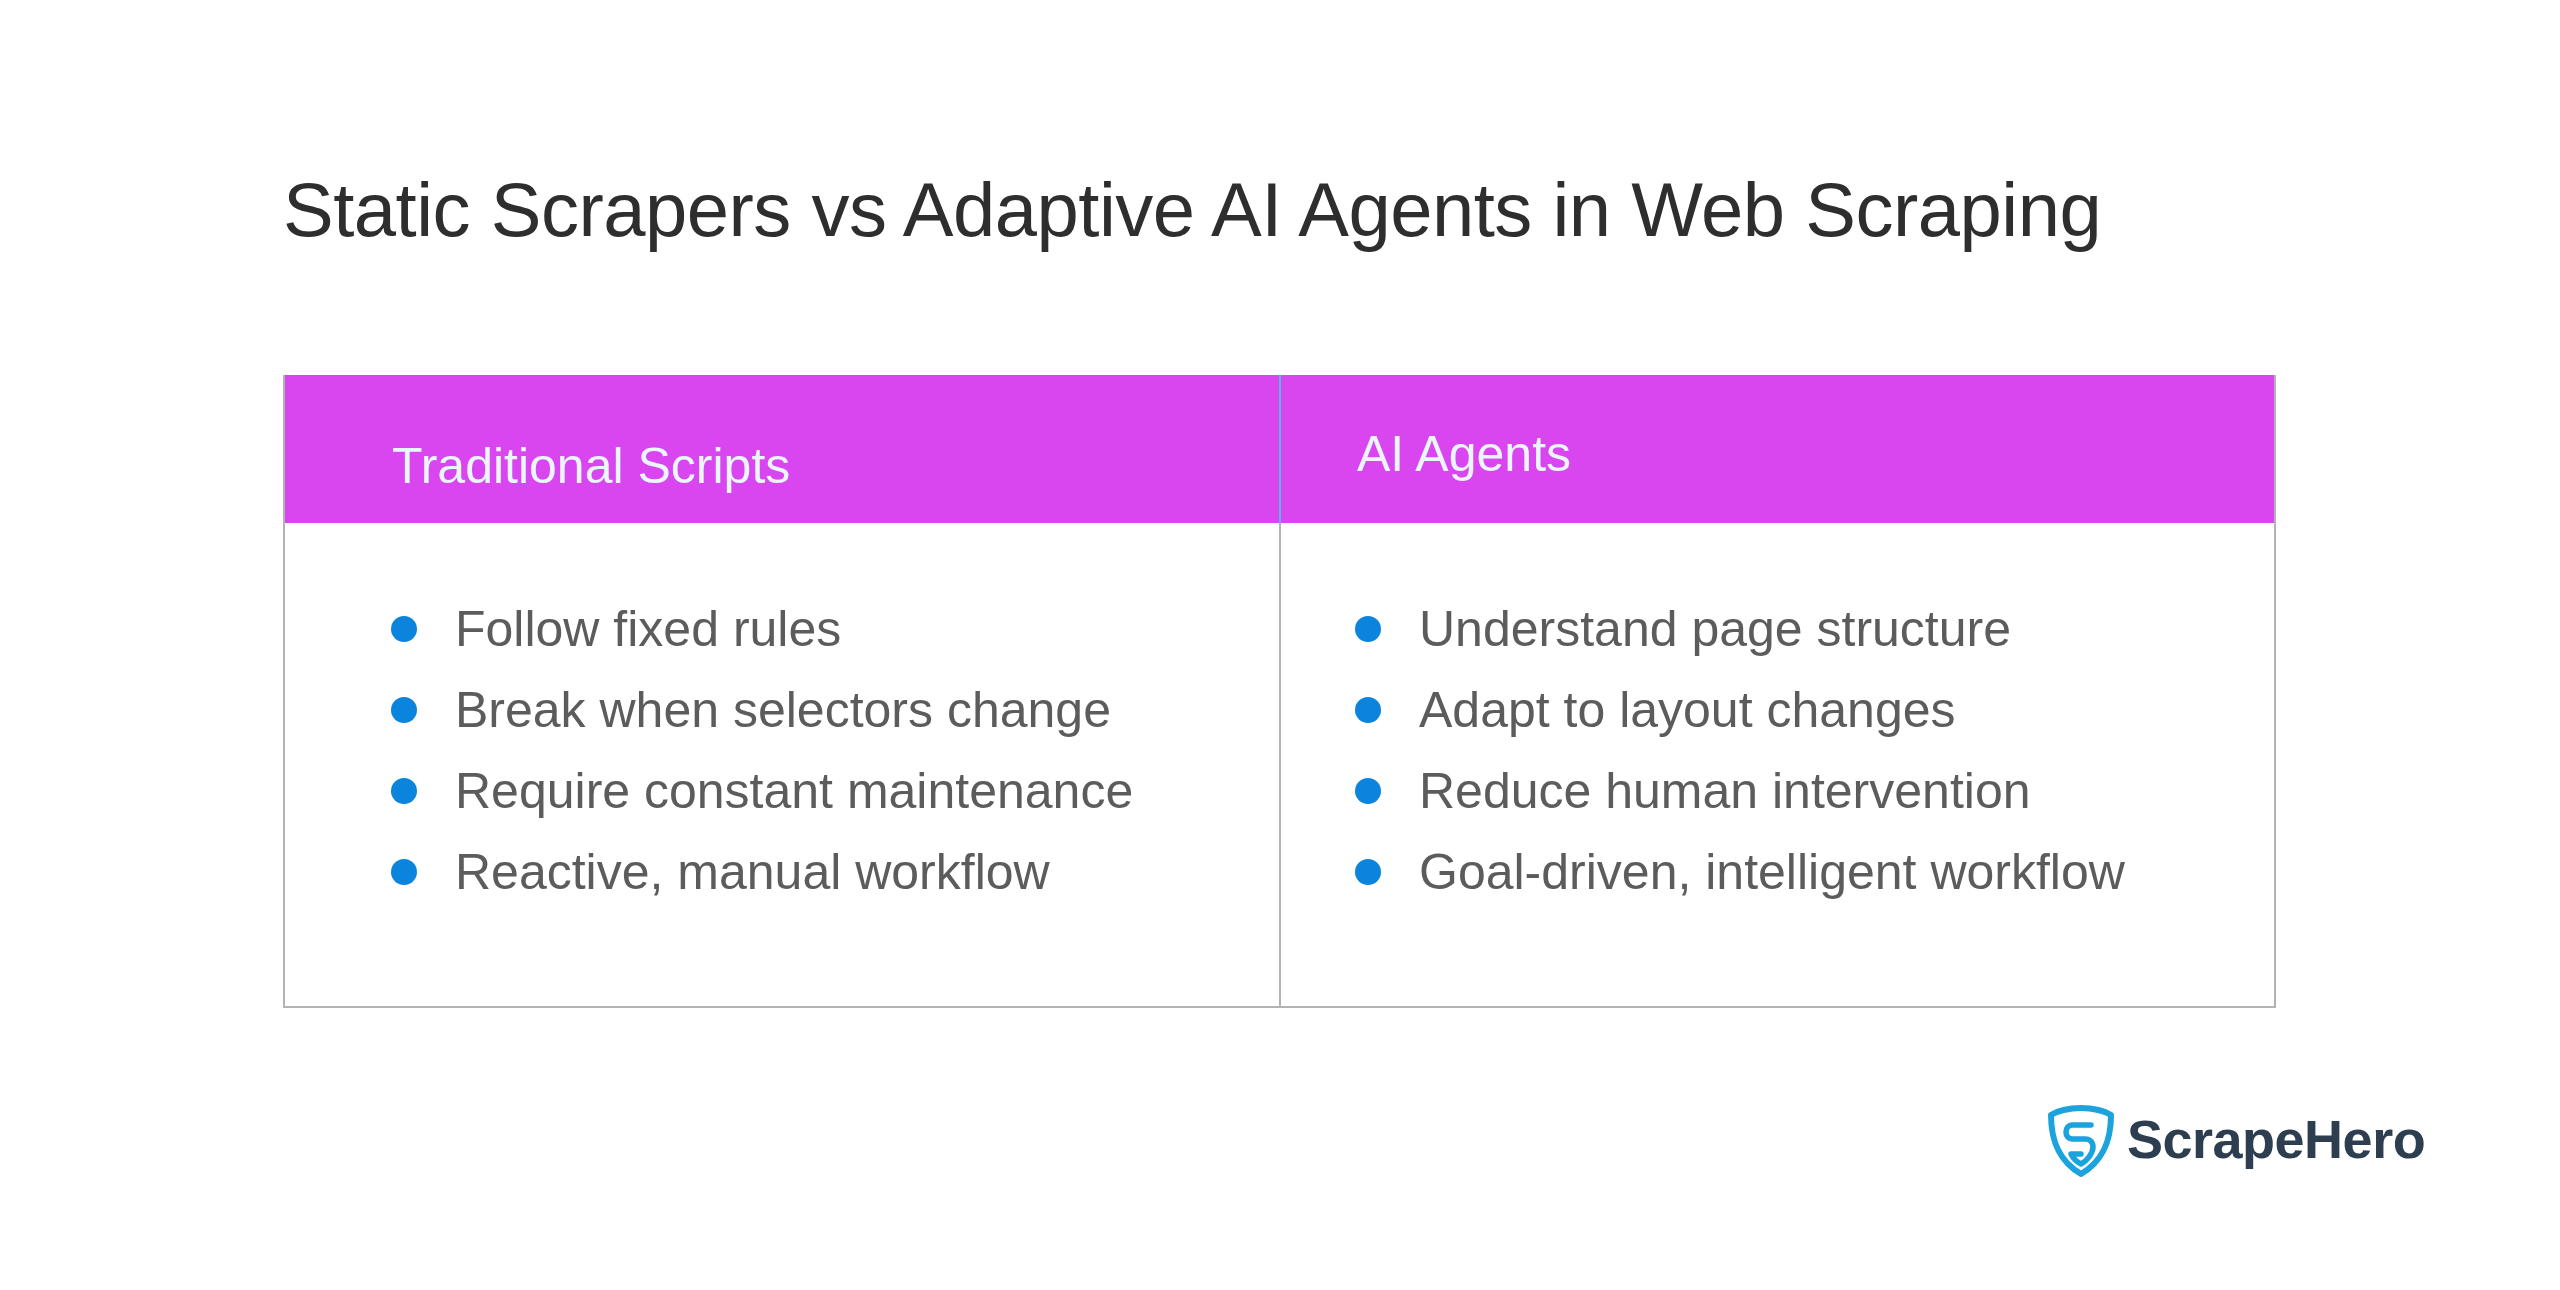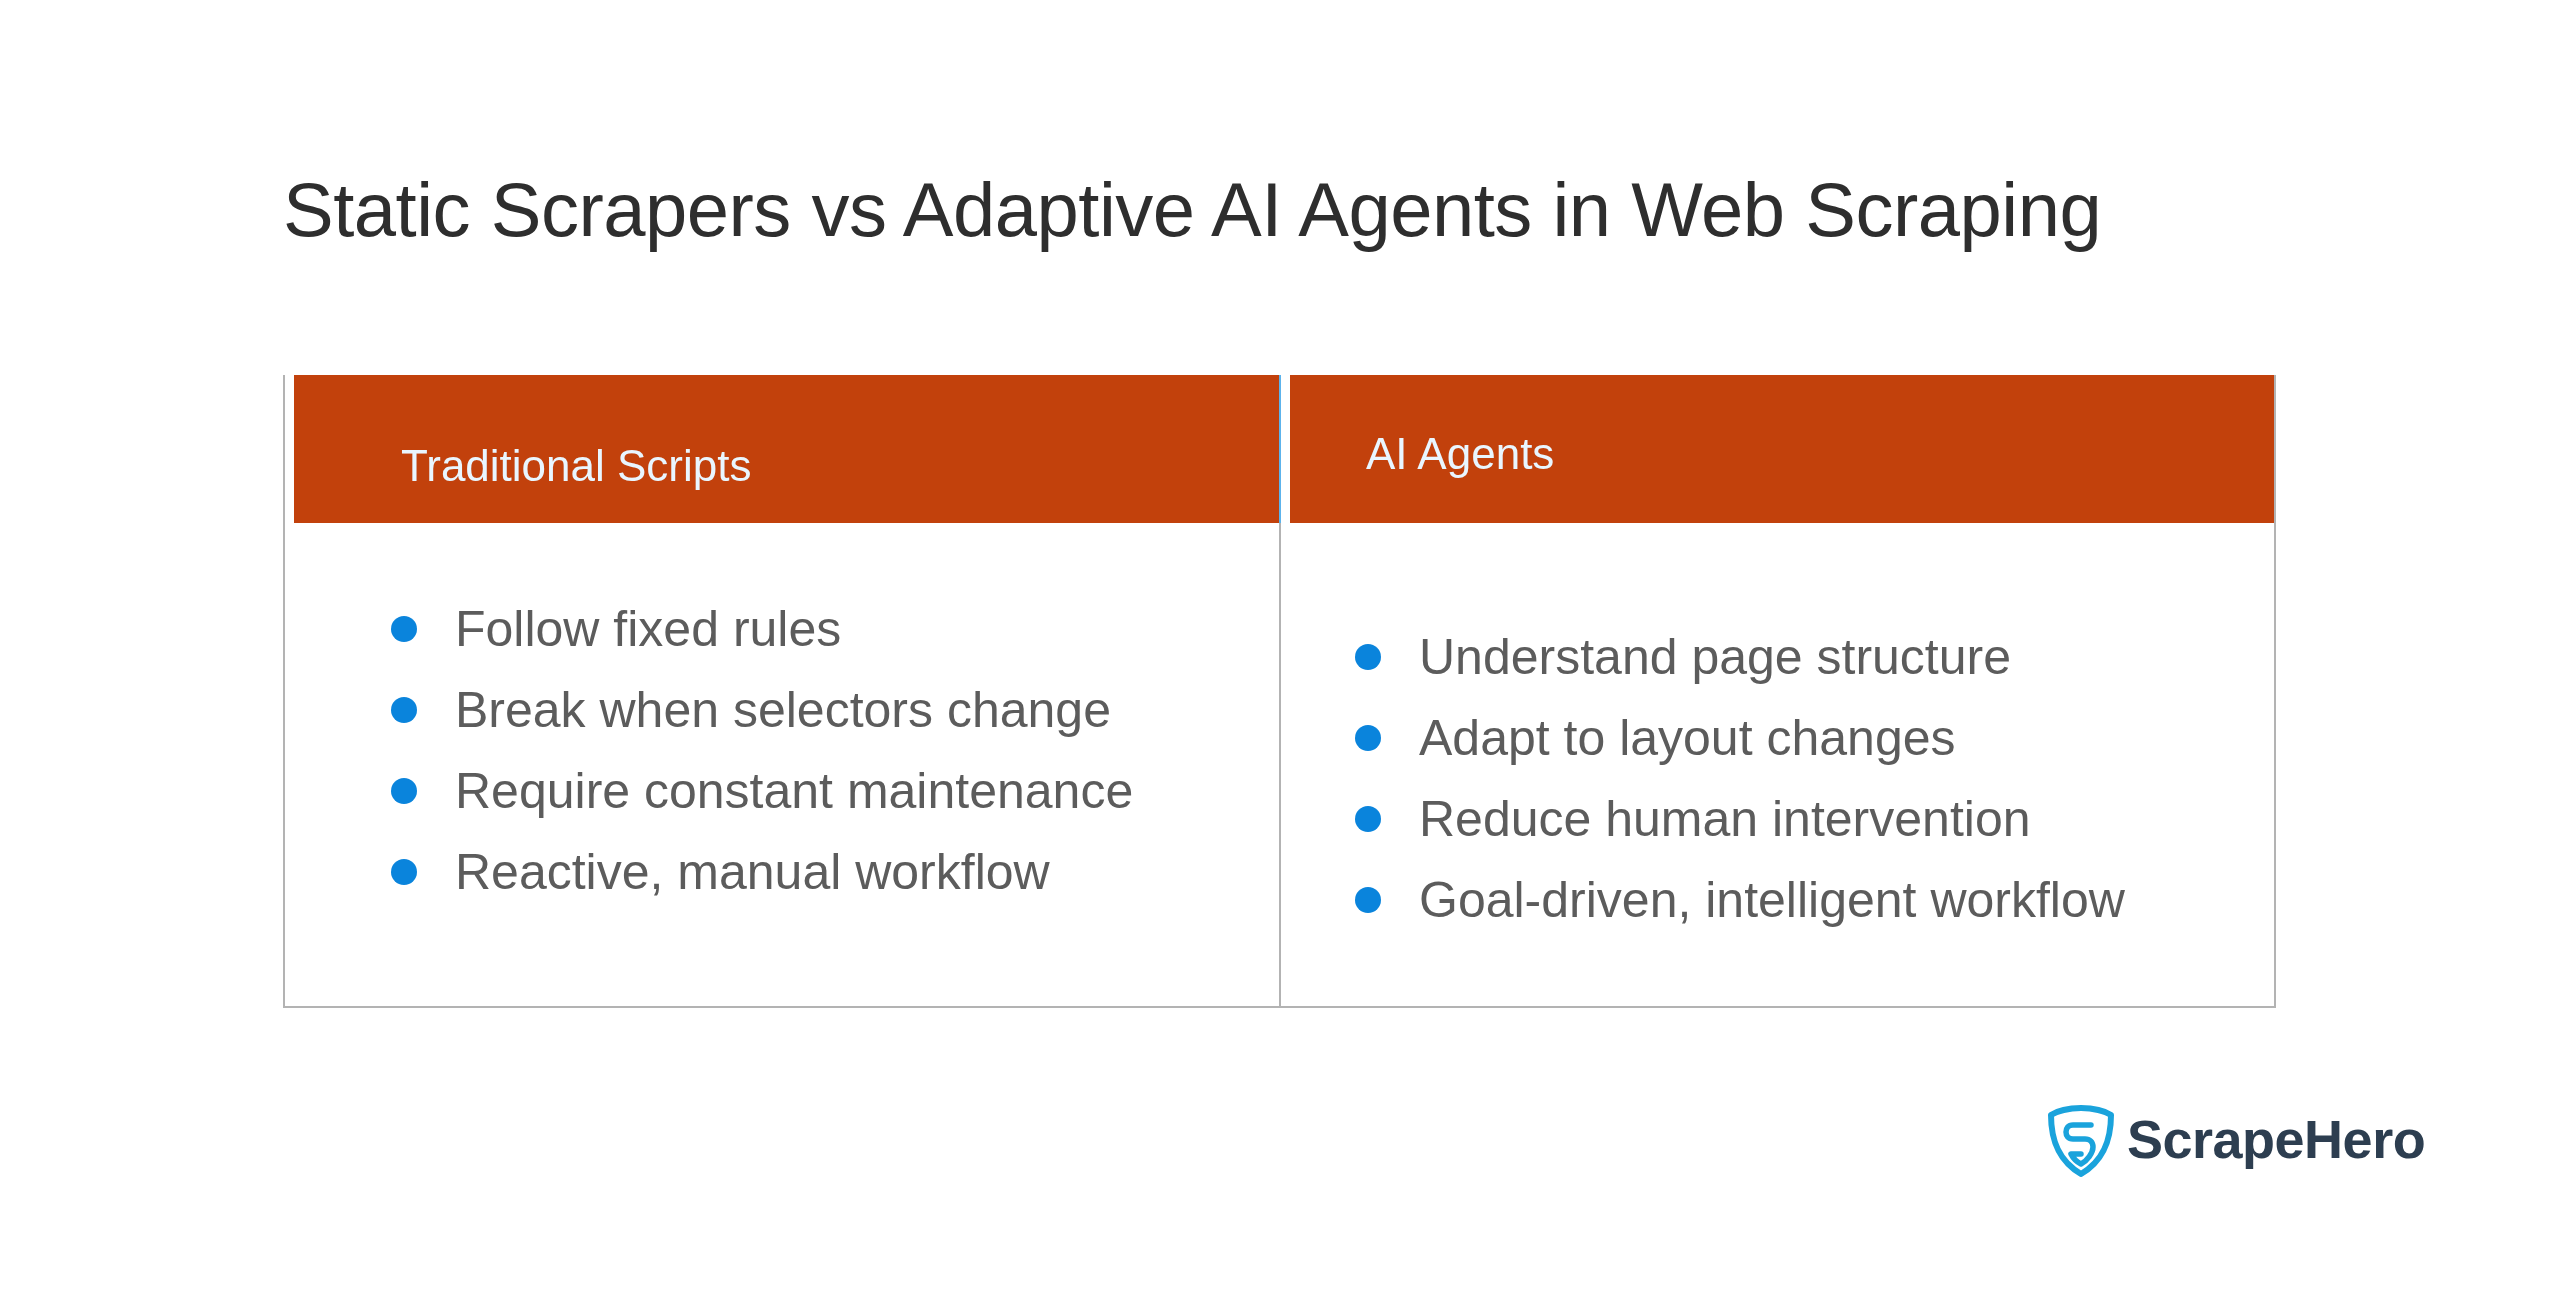--- a/index.html
+++ b/index.html
@@ -11,31 +11,31 @@
     position: absolute; left: 283px; top: 164px; width: 1993px;
     margin: 0; font-weight: normal; font-size: 76px; line-height: 92px;
     color: #2e2e2e; white-space: nowrap; letter-spacing: -0.5px;
   }
   .table {
     position: absolute; left: 283px; top: 375px; width: 1993px; height: 633px;
     box-sizing: border-box; border: 2px solid #b3b3b3; border-top: none;
     display: grid; grid-template-columns: 996px 1fr; grid-template-rows: 148px 1fr;
   }
   .th {
-    background: #c2410c; color: #e9f6ff; position: relative;
-    font-size: 44px; line-height: 58px; white-space: nowrap; margin-left: 9px;
+    background: #d946ef; color: #e9f6ff; position: relative;
+    font-size: 50px; line-height: 58px; white-space: nowrap;
   }
   .th.left { border-right: 2px solid #5cb3ec; }
   .th.left .label { position: absolute; left: 107px; top: 62px; }
   .th.right .label { position: absolute; left: 76px; top: 50px; text-align: center; }
   .td { position: relative; }
   .td.left { border-right: 2px solid #b3b3b3; padding-left: 28px; }
   ul.items { list-style: none; margin: 0; padding: 0; position: absolute; top: 78px; }
   .td.left ul.items { left: 104px; }
-  .td.right ul.items { left: 72px; margin-top: 28px; }
+  .td.right ul.items { left: 72px; }
   ul.items li {
     position: relative; height: 81px; line-height: 56px;
     font-size: 50px; color: #5c5c5c; padding-left: 66px; white-space: nowrap;
   }
   ul.items li .dot {
     position: absolute; left: 2px; top: 15px; width: 26px; height: 26px;
     border-radius: 50%; background: #0a84dc;
   }
   .logo {
     position: absolute; left: 2047px; top: 1105px; height: 72px;

